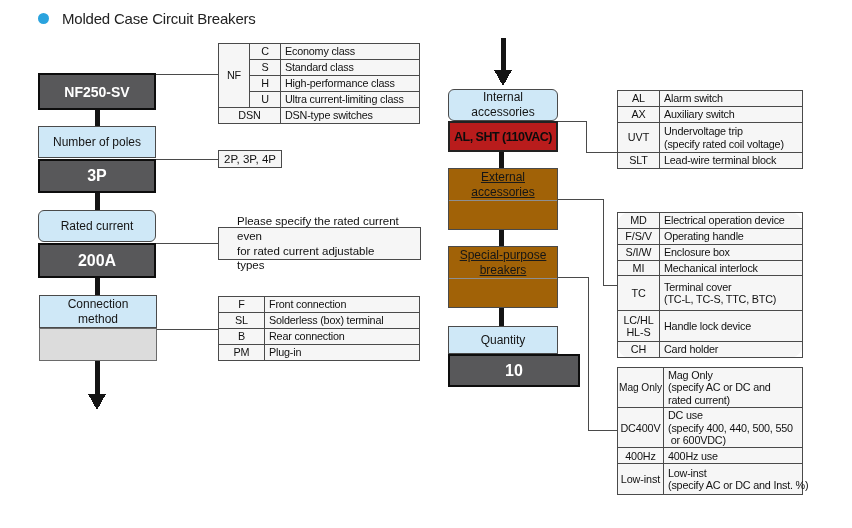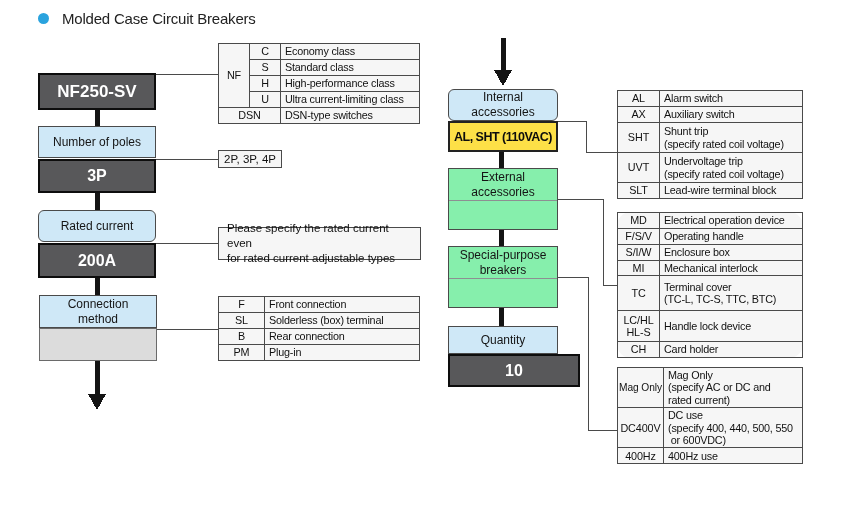--- a/index.html
+++ b/index.html
@@ -18,35 +18,35 @@
   
   .flow-label{
     background:#cfe8f7;border:1px solid #4a4a4a;display:flex;align-items:center;justify-content:center;
     text-align:center;font-size:12px;line-height:1.25;white-space:pre-line;color:#151515;
   }
   .flow-dark{
     background:#58585a;border:2px solid #0d0d0d;color:#ffffff;font-weight:bold;
     display:flex;align-items:center;justify-content:center;
   }
   .flow-gray{
-    background:#fde047;border:2px solid #222;color:#0c0c0c;font-weight:bold;
+    background:#b91c1c;border:2px solid #222;color:#0c0c0c;font-weight:bold;
     display:flex;align-items:center;justify-content:center;font-size:12.5px;letter-spacing:-0.5px;
   }
   .flow-empty{background:#dcdcdc;border:1px solid #6a6a6a;}
-  .combined{background:#86efac;border:1px solid #4a4a4a;display:flex;flex-direction:column;}
+  .combined{background:#a16207;border:1px solid #4a4a4a;display:flex;flex-direction:column;text-decoration:underline;}
   .combined .lbl{
     height:31px;border-bottom:1px solid #8d8f92;display:flex;align-items:center;justify-content:center;
     text-align:center;font-size:12px;line-height:1.25;white-space:pre-line;color:#151515;
   }
   .combined .empty{flex:1;}
 
   
   .note{
     background:#f6f6f6;border:1px solid #4a4a4a;display:flex;align-items:center;
-    font-size:11.5px;line-height:1.3;white-space:pre-line;padding:0 8px;color:#111;
+    font-size:11.5px;line-height:1.3;white-space:pre-line;padding:0 18px;color:#111;
   }
   .note.center{justify-content:center;padding:0;}
 
   
   table.t{border-collapse:collapse;background:#f6f6f6;table-layout:fixed;}
   table.t td{
     border:1px solid #4a4a4a;font-size:10.8px;color:#111;line-height:1.15;
     padding:0;vertical-align:middle;
   }
   table.t td.code{text-align:center;white-space:pre-line;letter-spacing:-0.1px;}
@@ -81,21 +81,21 @@
     <polyline points="558,121 586,121 586,152 617,152" fill="none" stroke="#4a4a4a" stroke-width="1"></polyline>
     <polyline points="558,199 603,199 603,285 617,285" fill="none" stroke="#4a4a4a" stroke-width="1"></polyline>
     <polyline points="558,277 588,277 588,430 617,430" fill="none" stroke="#4a4a4a" stroke-width="1"></polyline>
   </svg>
 
   <div class="abs title-row">
     <span class="bullet"></span>
     <span class="title-text">Molded Case Circuit Breakers</span>
   </div>
 
-  <div class="abs flow-dark" style="left:38px;top:73px;width:118px;height:37px;font-size:17px;">NF250-SV</div>
+  <div class="abs flow-dark" style="left:38px;top:73px;width:118px;height:37px;font-size:14px;">NF250-SV</div>
 
   <div class="abs flow-label" style="left:38px;top:126px;width:118px;height:32px;">Number of poles</div>
   <div class="abs flow-dark" style="left:38px;top:159px;width:118px;height:34px;font-size:16px;">3P</div>
 
   <div class="abs flow-label" style="left:38px;top:210px;width:118px;height:32px;border-radius:6px;">Rated current</div>
   <div class="abs flow-dark" style="left:38px;top:243px;width:118px;height:35px;font-size:16px;">200A</div>
 
   <div class="abs flow-label" style="left:39px;top:295px;width:118px;height:33px;">Connection
 method</div>
   <div class="abs flow-empty" style="left:39px;top:328px;width:118px;height:33px;"></div>
@@ -188,25 +188,20 @@
     <tbody>
         <tr>
       <td class="code" style="height:15px">AL</td>
       <td class="desc">Alarm switch</td>
     </tr>
     <tr>
       <td class="code" style="height:15px">AX</td>
       <td class="desc">Auxiliary switch</td>
     </tr>
     <tr>
-      <td class="code" style="height:29px">SHT</td>
-      <td class="desc">Shunt trip
-(specify rated coil voltage)</td>
-    </tr>
-    <tr>
       <td class="code" style="height:29px">UVT</td>
       <td class="desc">Undervoltage trip
 (specify rated coil voltage)</td>
     </tr>
     <tr>
       <td class="code" style="height:15px">SLT</td>
       <td class="desc">Lead-wire terminal block</td>
     </tr>
   </tbody>
     </table>
@@ -265,16 +260,21 @@
     <tr>
       <td class="code" style="height:38px">DC400V</td>
       <td class="desc">DC use
 (specify 400, 440, 500, 550
  or 600VDC)</td>
     </tr>
     <tr>
       <td class="code" style="height:15px">400Hz</td>
       <td class="desc">400Hz use</td>
     </tr>
+    <tr>
+      <td class="code" style="height:30px">Low-inst</td>
+      <td class="desc">Low-inst
+(specify AC or DC and Inst. %)</td>
+    </tr>
   </tbody>
     </table>
 
 </div>
 
 </body></html>

